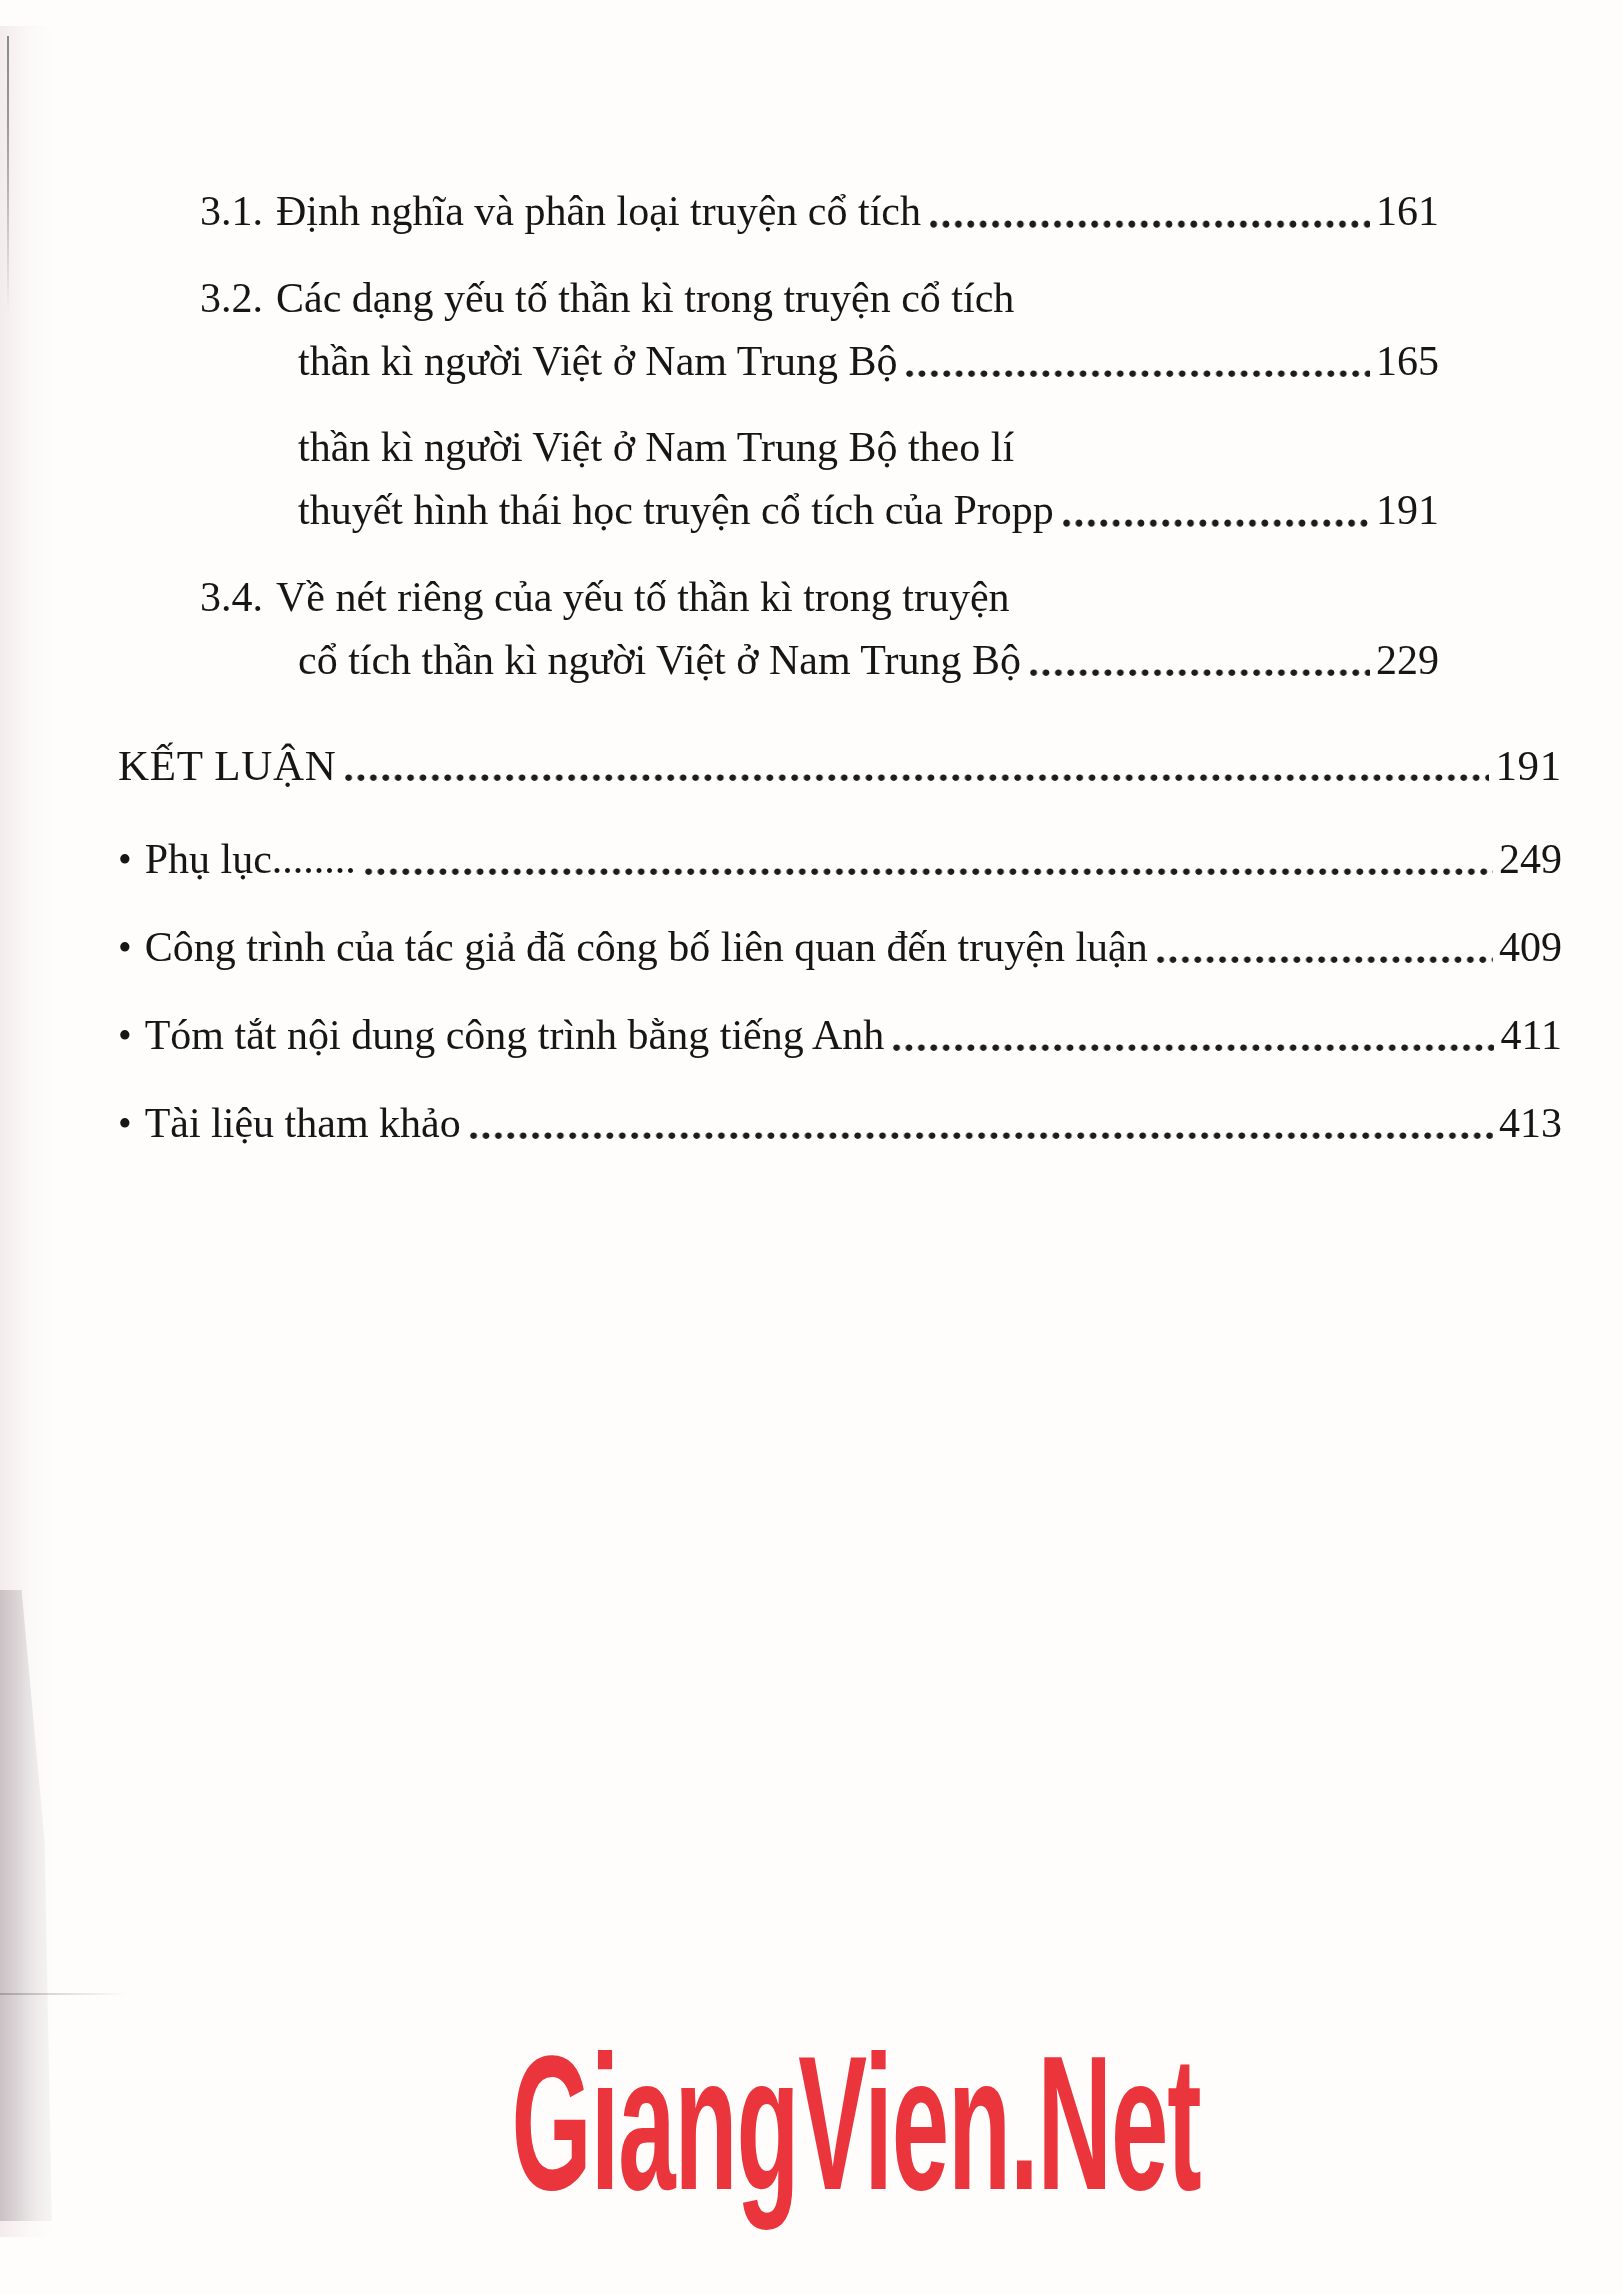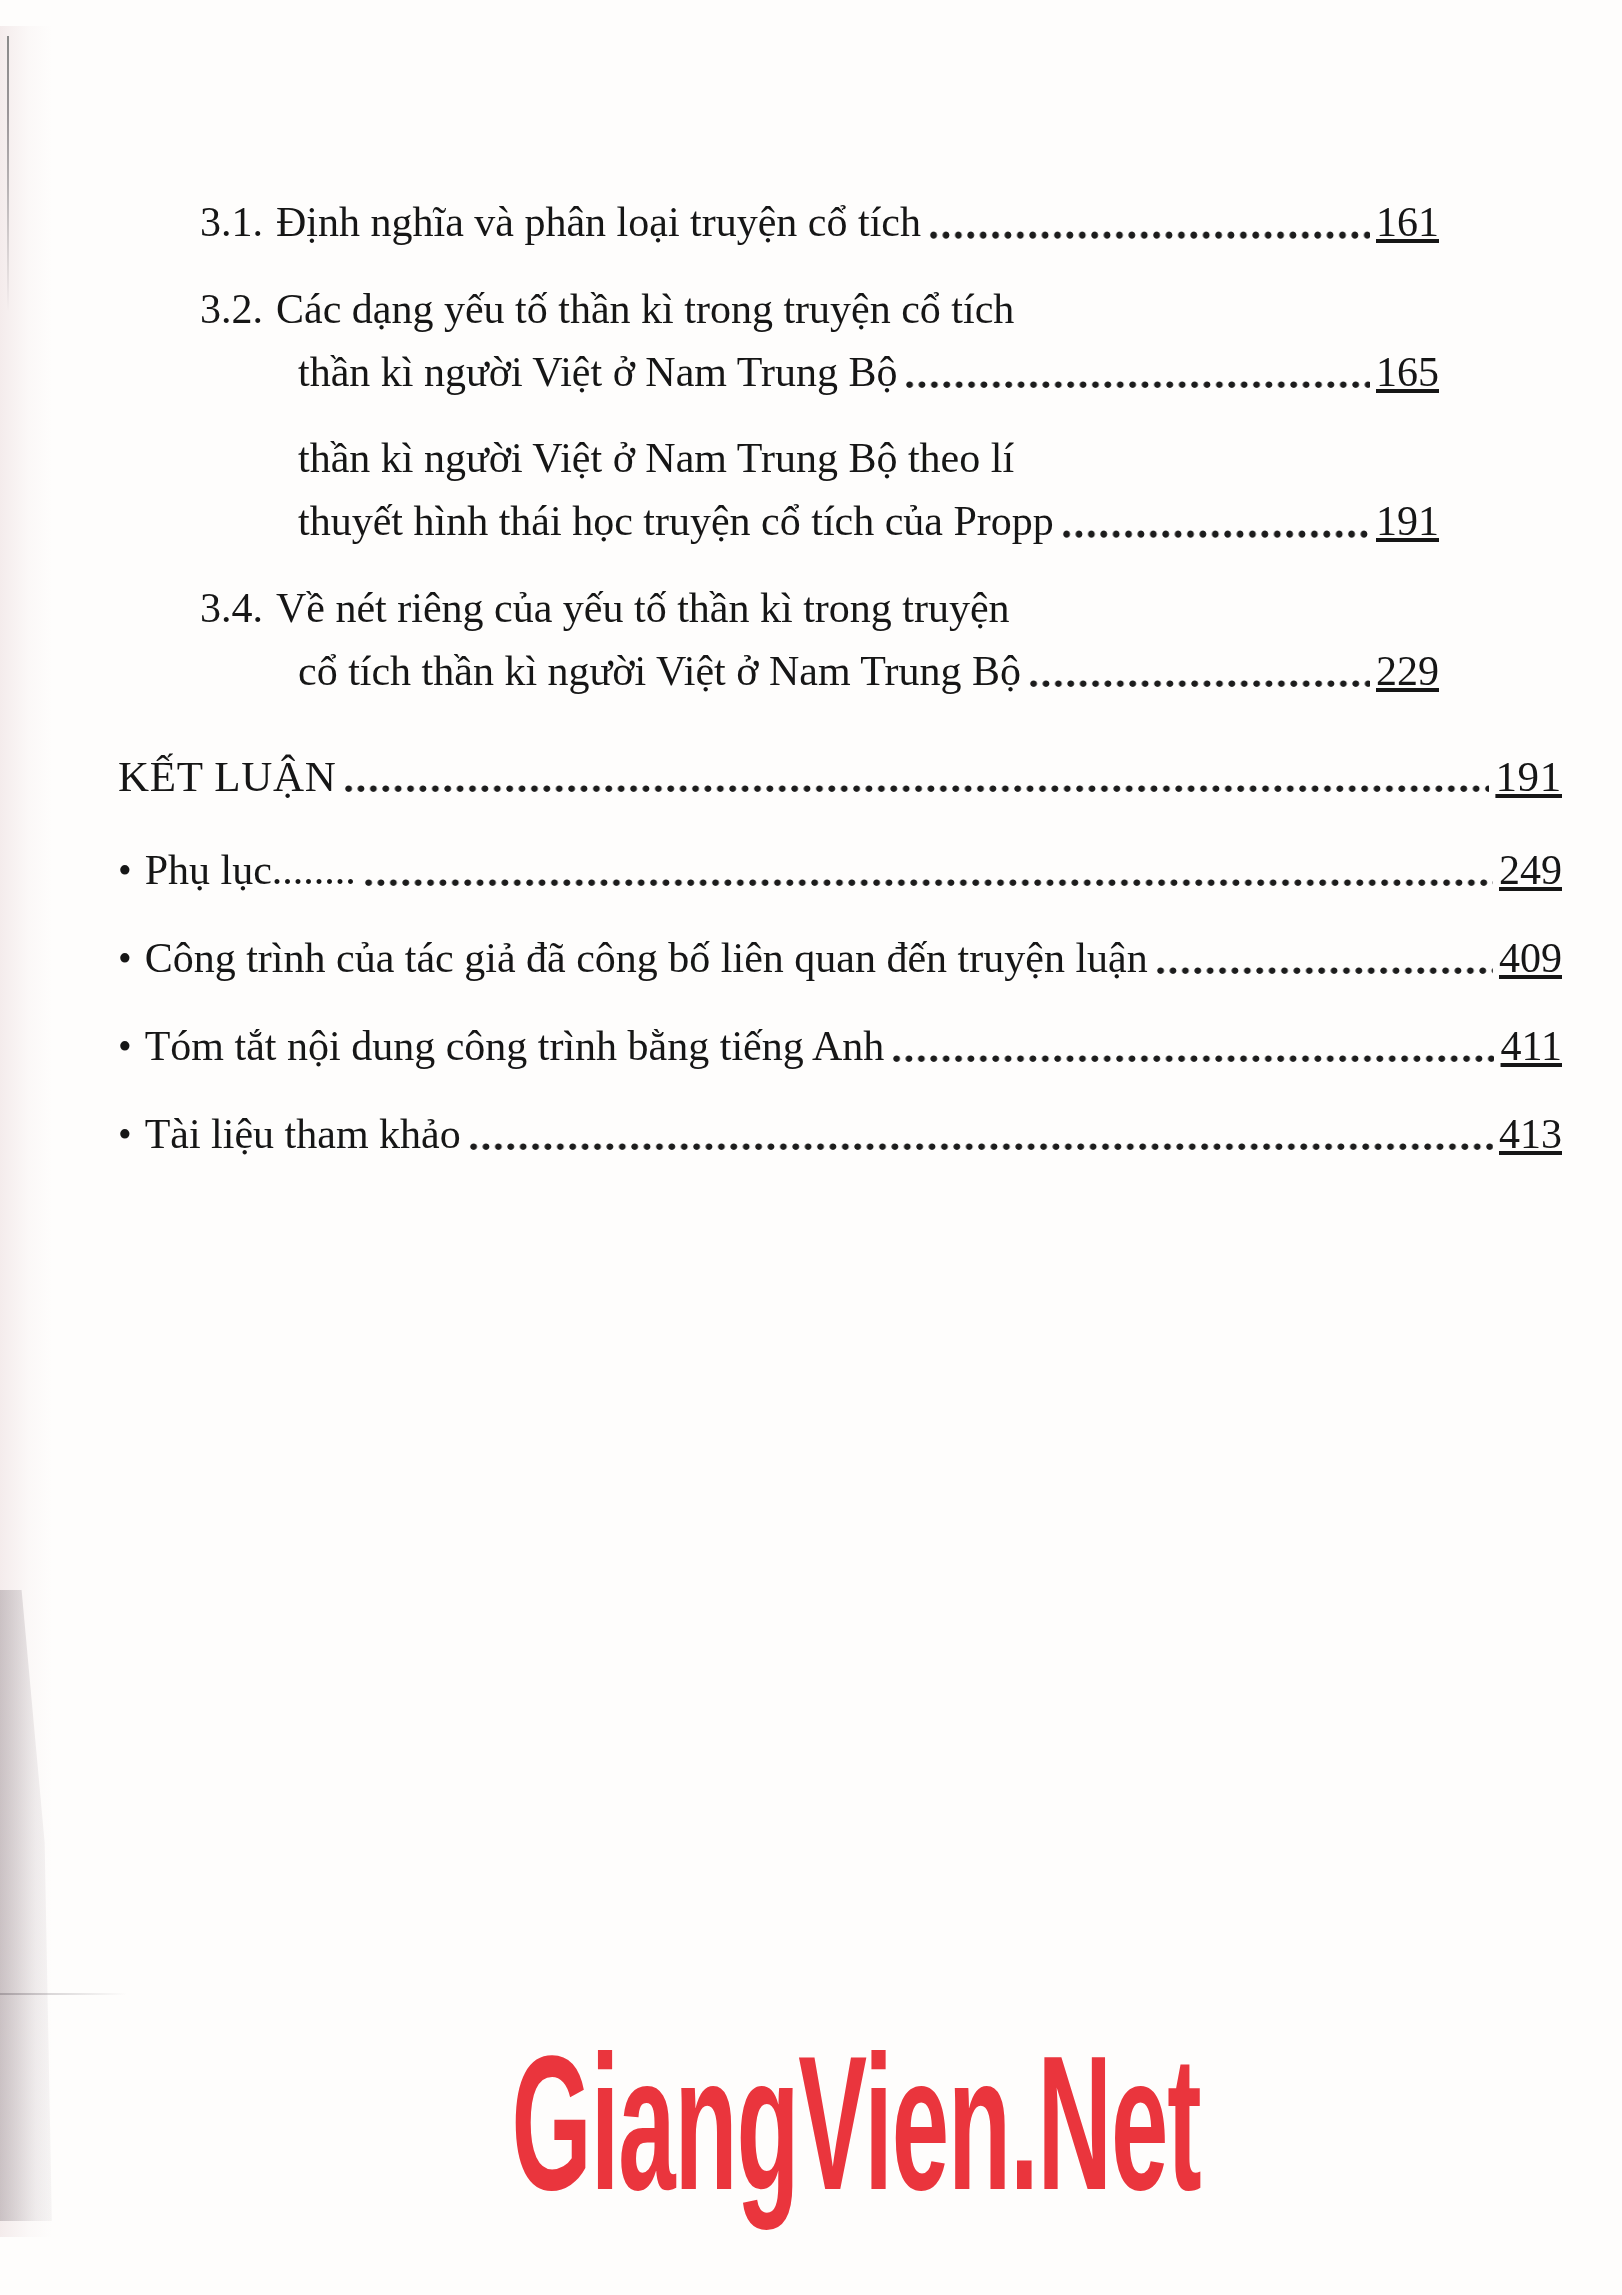--- a/index.html
+++ b/index.html
@@ -31,40 +31,40 @@
     clip-path: polygon(0 0, 30% 0, 62% 40%, 72% 100%, 0 100%);
     pointer-events:none;
   }
   .curl-edge {
     position:absolute; left:0; top:1993px; width:141px; height:2px;
     background: linear-gradient(to right, rgba(120,112,118,0.45), rgba(160,152,158,0) 90%);
     pointer-events:none;
   }
 
   
-  .toc { position:absolute; left:0; top:191px; right:0; }
+  .toc { position:absolute; left:0; top:180px; right:0; }
 
   .row {
     display:flex;
     align-items: baseline;
     line-height: 63px;
     font-size: 42px;
     white-space: nowrap;
   }
   .leader {
     flex: 1 1 auto;
     min-width: 30px;
     align-self: flex-end;
     height: 8.5px;
     margin: 0 6.5px 14.4px 7.9px;
     background-image: radial-gradient(circle at 4.6px 3.9px, #1c1c1c 2.9px, rgba(28,28,28,0) 3.8px);
     background-size: 12.4px 8.5px;
     background-repeat: repeat-x;
   }
-  .pagenum { flex: 0 0 auto; text-decoration: underline; }
+  .pagenum { flex: 0 0 auto; }
 
   
   .sections { margin-left: 200px; margin-right: 183px; }
   .entry { margin-bottom: 23.6px; }
   .entry .num { display:inline-block; margin-right: 13px; }
   .entry .cont { padding-left: 98px; align-items: center; }
   .entry .row.cont { padding-left: 98px; }
 
   
   .tail { margin-left: 118px; margin-right: 60px; }

